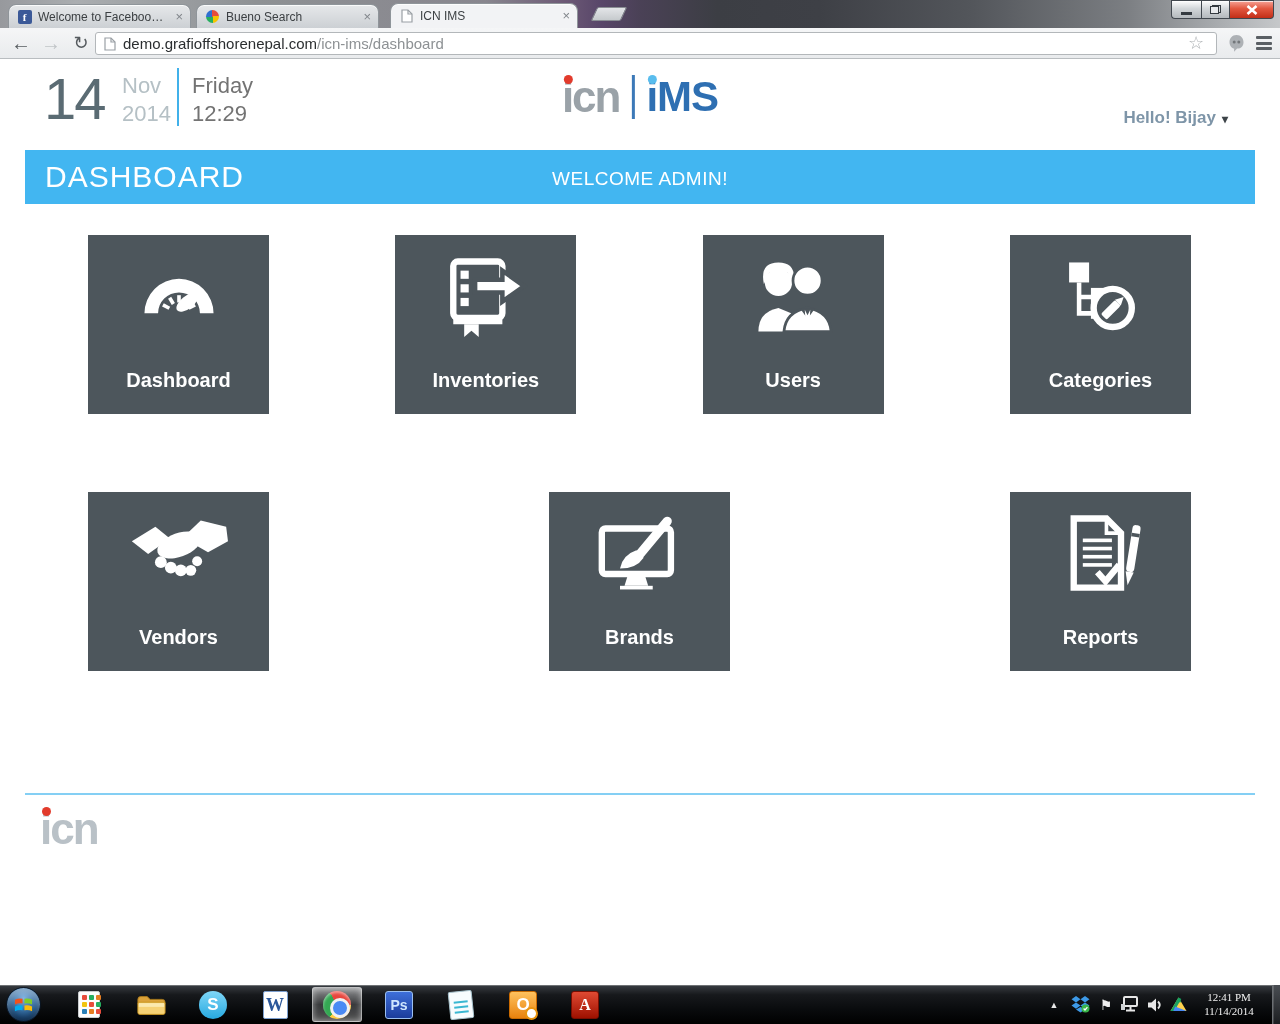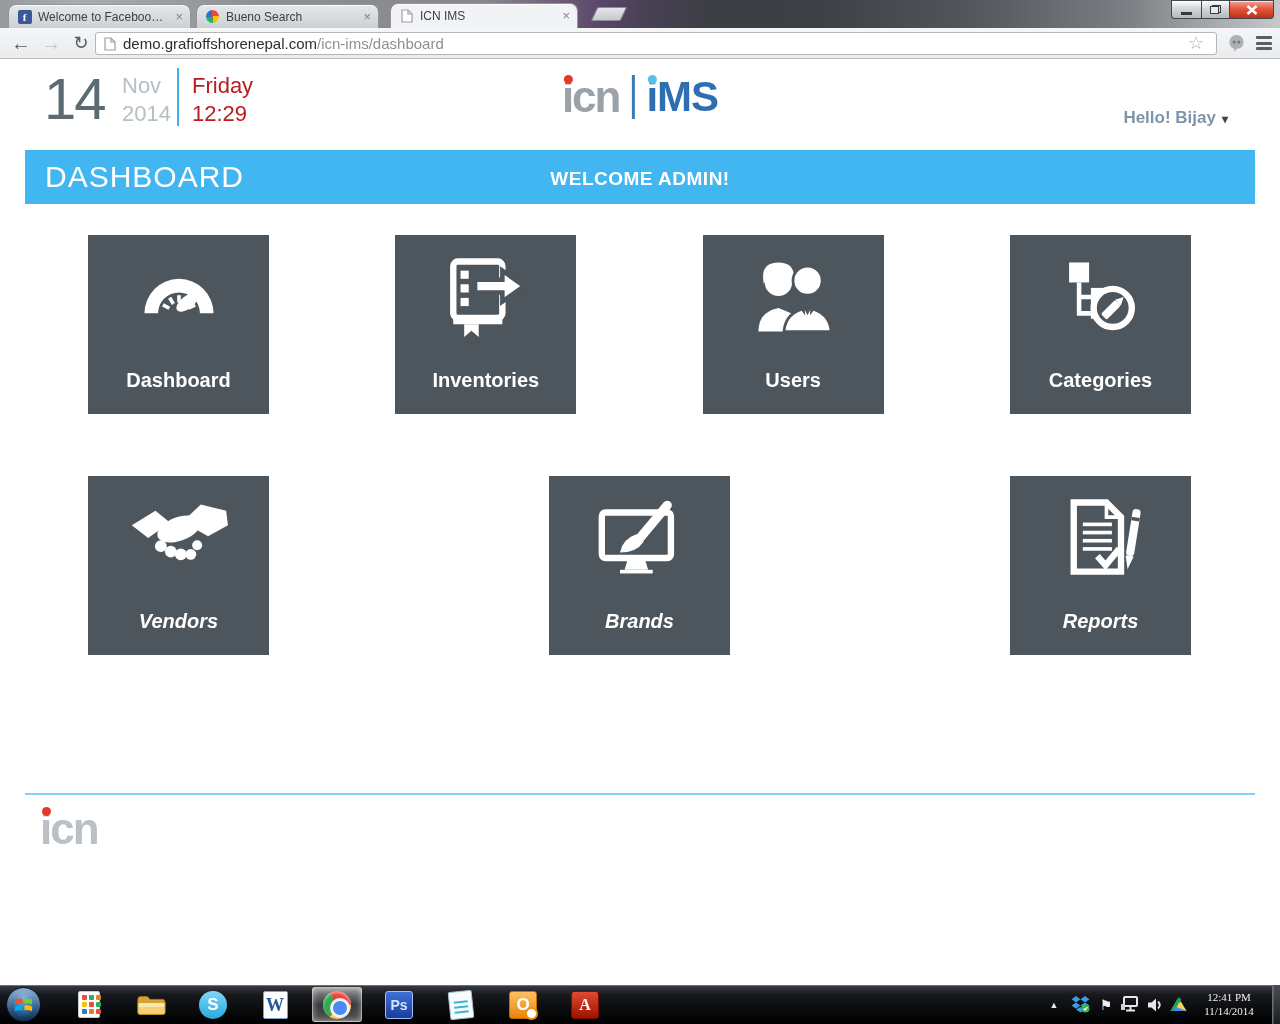--- a/index.html
+++ b/index.html
@@ -58,38 +58,38 @@
   .ghost { position:absolute; left:1228px; top:6px; }
   .menubtn { position:absolute; left:1256px; top:8px; width:16px; height:14px; }
   .menubtn div { width:16px; height:3px; background:#5a5f64; margin-bottom:2.5px; border-radius:1px; }
   .pageicon-sm { width:12px; height:14px; margin-right:7px; }
 
   
   .page { position:absolute; top:60px; left:0; width:1280px; height:925px; background:#fff; }
   .day { position:absolute; left:44px; top:5px; font-size:58px; color:#5a6b73; letter-spacing:-2px; }
   .monyr { position:absolute; left:122px; top:12px; color:#b5c0c5; font-size:22px; line-height:28px; }
   .vline { position:absolute; left:177px; top:8px; width:2px; height:58px; background:#41b1ea; }
-  .daytime { position:absolute; left:192px; top:12px; color:#b91c1c; font-size:22px; line-height:28px; }
+  .daytime { position:absolute; left:192px; top:12px; color:#737373; font-size:22px; line-height:28px; }
   .brandlogo { position:absolute; left:50%; top:12px; transform:translateX(-50%);
     display:flex; align-items:center; }
   .icnword { position:relative; font-weight:bold; font-size:44px; letter-spacing:-2px; color:#9aa2a8; }
   .icnword .rdot { position:absolute; left:2px; top:3px; width:9px; height:9px; border-radius:50%; background:#e23b2c; }
   .logodiv { width:3px; height:44px; background:#3c79b8; margin:0 12px; }
   .imsword { position:relative; font-weight:bold; font-size:42px; letter-spacing:-1px; color:#2e6fb2; }
   .imsword .bdot { position:absolute; left:1px; top:2px; width:9px; height:9px; border-radius:50%; background:#59bdee; }
   .greeting { position:absolute; right:52px; top:48px; font-size:17px; color:#7e95a8;font-weight:bold; }
   .caret { display:inline-block; margin-left:6px; font-size:12px; color:#3d4449; }
 
   .banner { position:absolute; left:25px; top:90px; width:1230px; height:54px; background:#42b6f1; }
   .banner .btitle { position:absolute; left:20px; top:10px; font-size:30px; color:#fff; letter-spacing:1px; }
   .banner .bwelcome { position:absolute; left:50%; transform:translateX(-50%); top:18px;
-    font-size:19px; color:#fff; letter-spacing:.5px;font-weight:bold; }
+    font-size:19px; color:#fff; letter-spacing:.5px; }
 
   .tilerow { position:absolute; left:88px; width:1103px; display:flex; justify-content:space-between; }
-  .row1 { top:175px; } .row2 { top:416px;font-style:italic; }
+  .row1 { top:175px; } .row2 { top:432px; }
   .tile { position:relative; width:181px; height:179px; background:#4d565c; text-align:center; }
   .tile svg { margin-top:22px; }
   .tile .tlabel { position:absolute; bottom:22px; left:0; right:0; font-size:20px; font-weight:bold;
     color:#fff; white-space:nowrap; }
 
   .footline { position:absolute; left:25px; top:733px; width:1230px; height:2px; background:#84cff4; }
   .footlogo { position:absolute; left:40px; top:744px; }
   .footlogo .icnword { color:#b9c1c7; }
 
   

